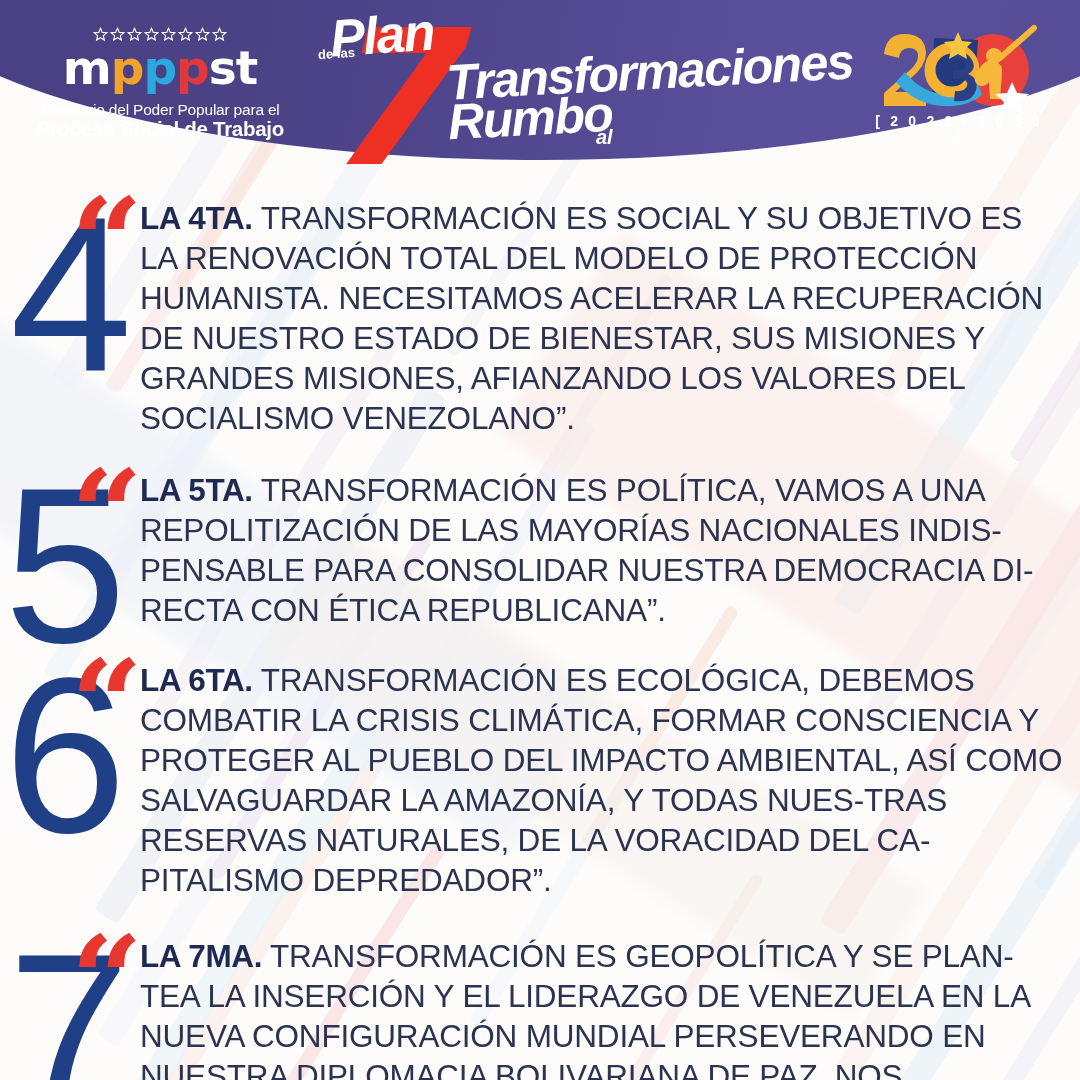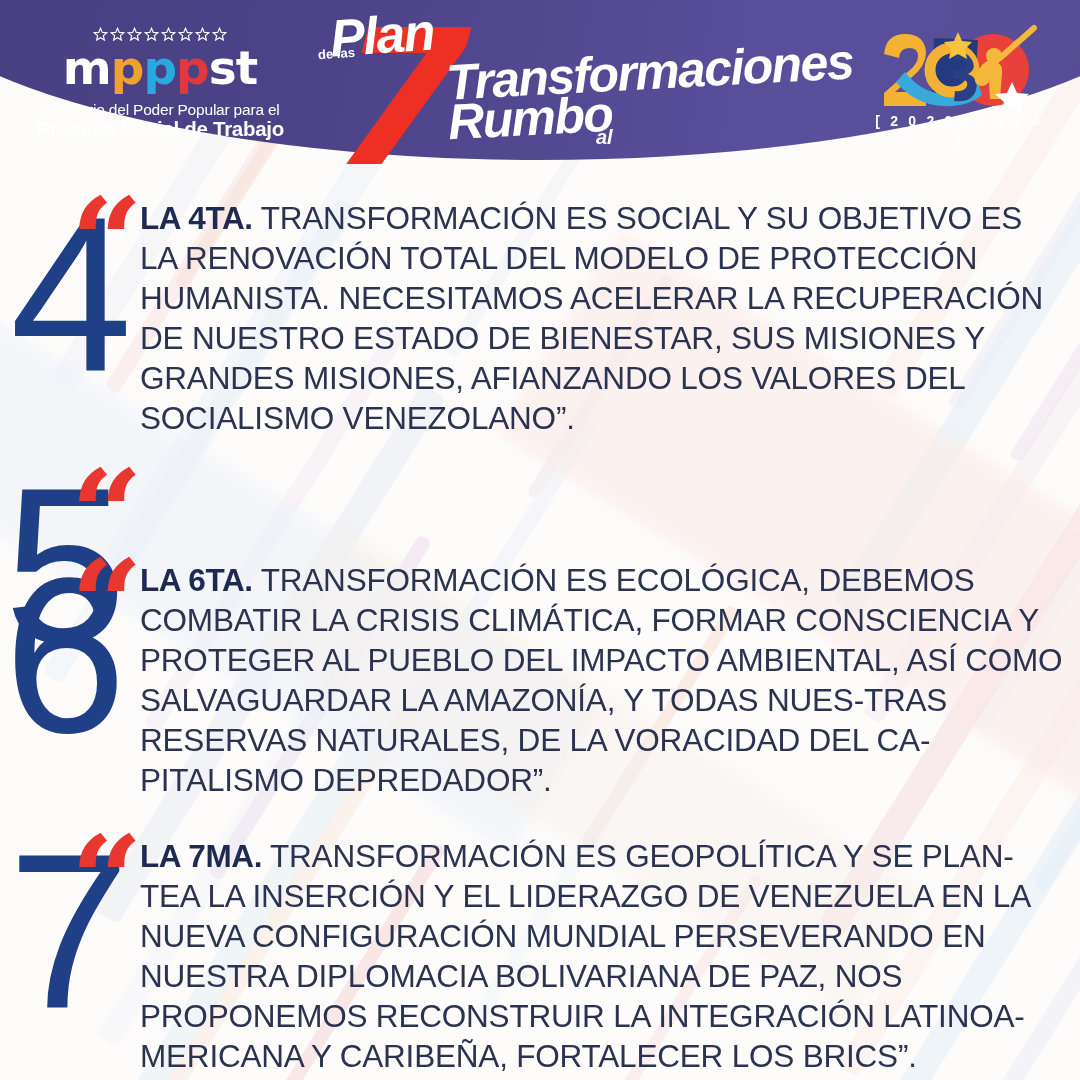--- a/index.html
+++ b/index.html
@@ -400,20 +400,23 @@
       <div class="bignum">4</div>
       <div class="quote">“</div>
       <p class="para">
         <span class="lead">LA 4TA.</span><span> TRANSFORMACIÓN ES SOCIAL Y SU OBJETIVO ES LA RENOVACIÓN TOTAL DEL MODELO DE PROTECCIÓN HUMANISTA. NECESITAMOS ACELERAR LA RECUPERACIÓN DE NUESTRO ESTADO DE BIENESTAR, SUS MISIONES Y GRANDES MISIONES, AFIANZANDO LOS VALORES DEL SOCIALISMO VENEZOLANO”.</span>
       </p>
     </div>
 
     <div class="block b2">
       <div class="bignum">5</div>
       <div class="quote">“</div>
+      <p class="para">
+        <span class="lead">LA 5TA.</span><span> TRANSFORMACIÓN ES POLÍTICA, VAMOS A UNA REPOLITIZACIÓN DE LAS MAYORÍAS NACIONALES INDIS-PENSABLE PARA CONSOLIDAR NUESTRA DEMOCRACIA DI-RECTA CON ÉTICA REPUBLICANA”.</span>
+      </p>
     </div>
 
     <div class="block b3">
       <div class="bignum">6</div>
       <div class="quote">“</div>
       <p class="para">
         <span class="lead">LA 6TA.</span><span> TRANSFORMACIÓN ES ECOLÓGICA, DEBEMOS COMBATIR LA CRISIS CLIMÁTICA, FORMAR CONSCIENCIA Y PROTEGER AL PUEBLO DEL IMPACTO AMBIENTAL, ASÍ COMO SALVAGUARDAR LA AMAZONÍA, Y TODAS NUES-TRAS RESERVAS NATURALES, DE LA VORACIDAD DEL CA-PITALISMO DEPREDADOR”.</span>
       </p>
     </div>
 

